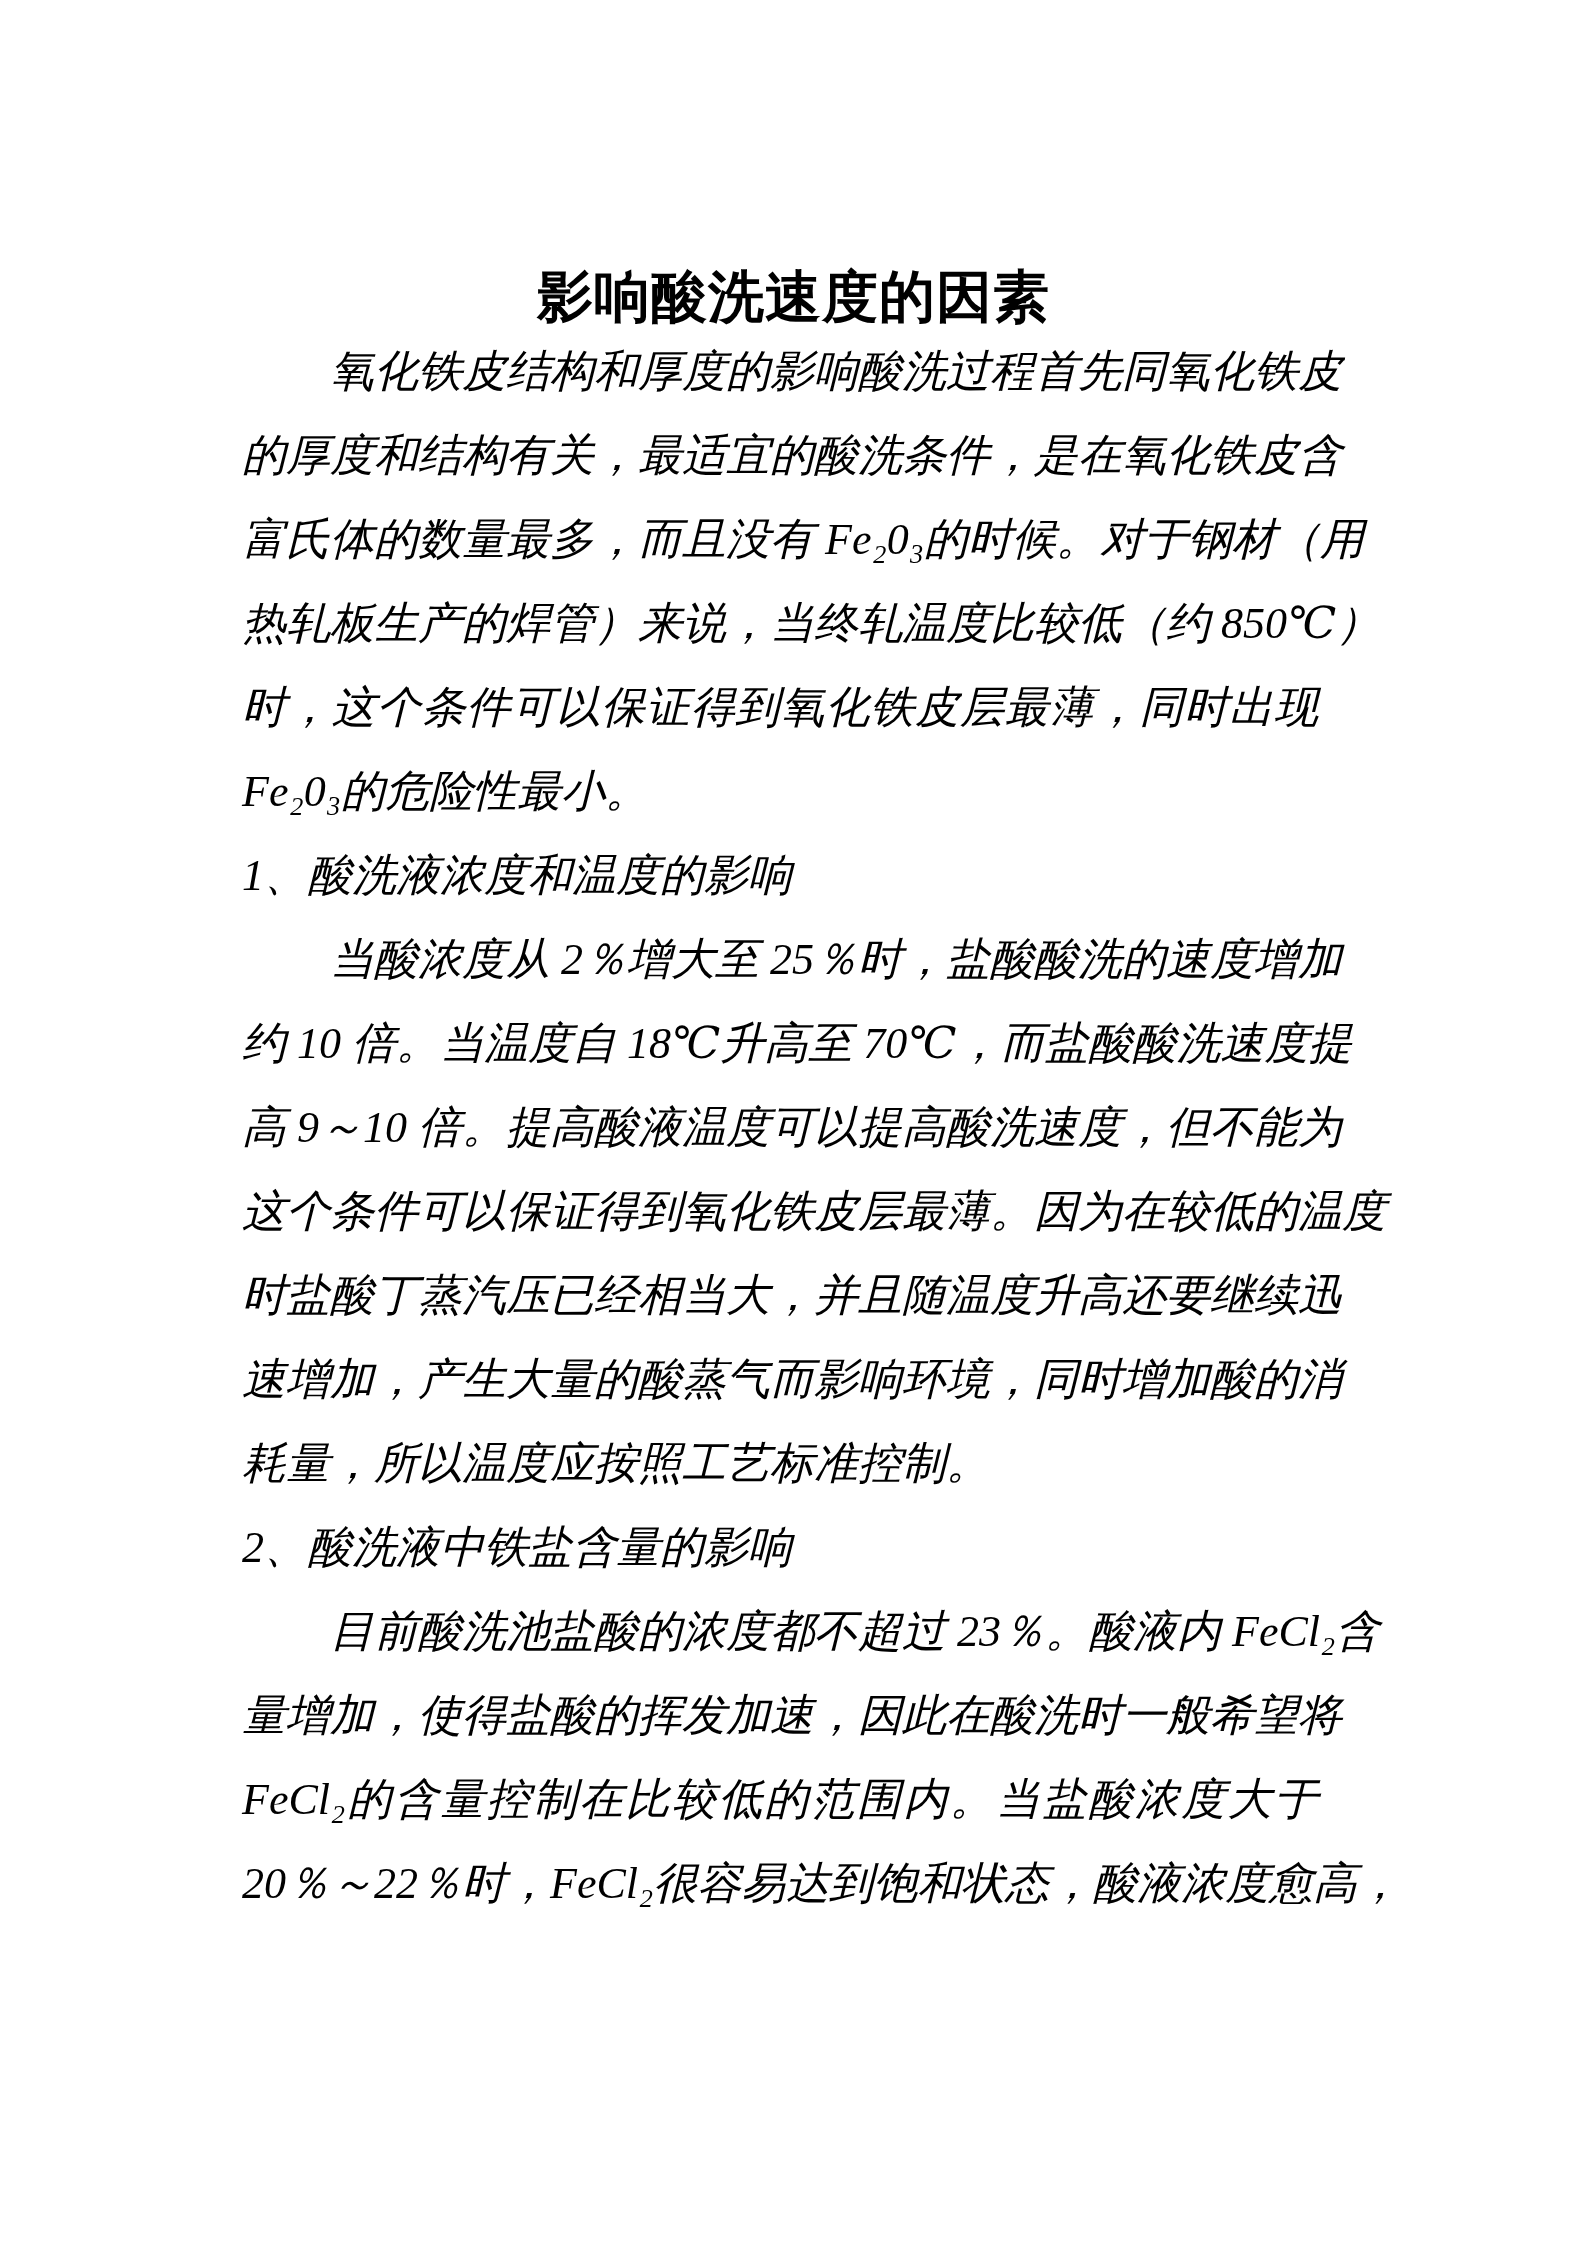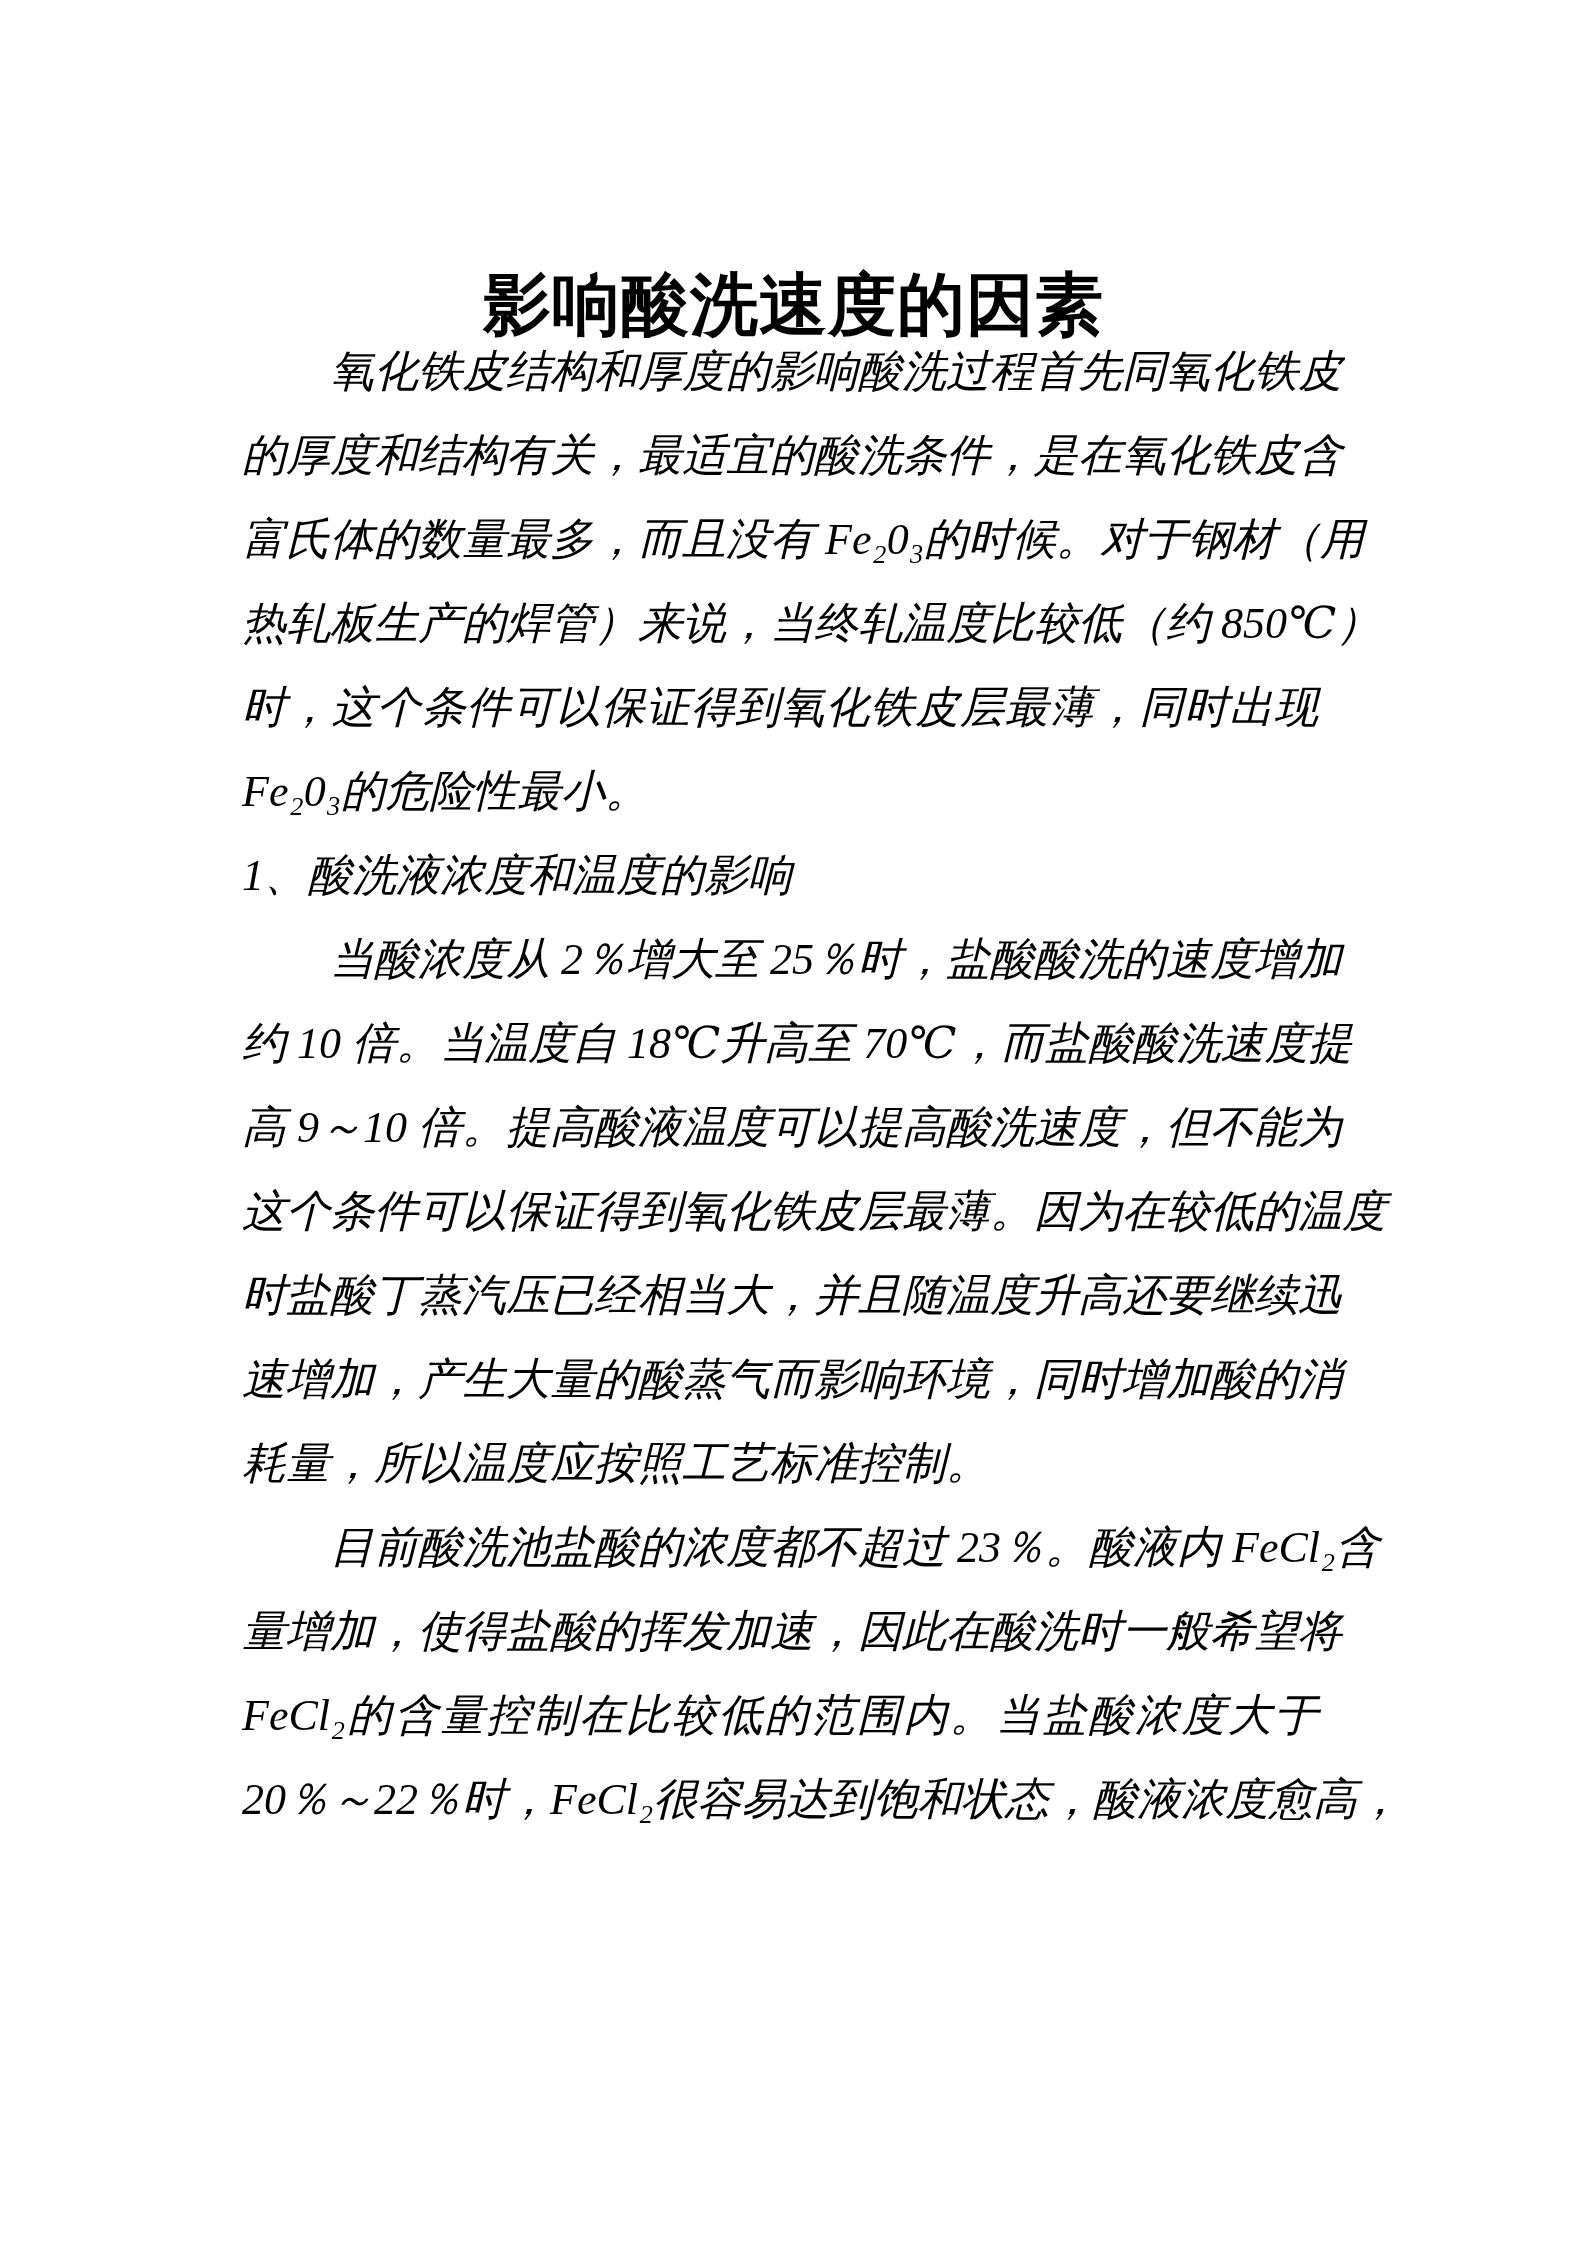--- a/index.html
+++ b/index.html
@@ -15,21 +15,21 @@
     color: #000000;
     font-family: "Liberation Serif", "DejaVu Serif", serif;
     overflow: hidden;
   }
   .doc-title {
     position: absolute;
     top: 226px;
     left: 0;
     width: 1587px;
     text-align: center;
-    font-size: 68px;
+    font-size: 56px;
     font-weight: bold;
     line-height: 66px;
     letter-spacing: 1px;
     white-space: nowrap;
   }
   .doc-body {
     position: absolute;
     top: 330px;
     left: 242px;
     width: 1076px;
@@ -65,19 +65,20 @@
     <div class="l j">时，这个条件可以保证得到氧化铁皮层最薄，同时出现</div>
     <div class="l">Fe₂0₃的危险性最小。</div>
     <div class="l">1、酸洗液浓度和温度的影响</div>
     <div class="l j ind">当酸浓度从 2％增大至 25％时，盐酸酸洗的速度增加</div>
     <div class="l j">约 10 倍。当温度自 18℃升高至 70℃，而盐酸酸洗速度提</div>
     <div class="l j">高 9～10 倍。提高酸液温度可以提高酸洗速度，但不能为</div>
     <div class="l j">这个条件可以保证得到氧化铁皮层最薄。因为在较低的温度</div>
     <div class="l j">时盐酸丁蒸汽压已经相当大，并且随温度升高还要继续迅</div>
     <div class="l j">速增加，产生大量的酸蒸气而影响环境，同时增加酸的消</div>
     <div class="l">耗量，所以温度应按照工艺标准控制。</div>
+    <div class="l">2、酸洗液中铁盐含量的影响</div>
     <div class="l j ind">目前酸洗池盐酸的浓度都不超过 23％。酸液内 FeCl₂含</div>
     <div class="l j">量增加，使得盐酸的挥发加速，因此在酸洗时一般希望将</div>
     <div class="l j">FeCl₂的含量控制在比较低的范围内。当盐酸浓度大于</div>
     <div class="l j">20％～22％时，FeCl₂很容易达到饱和状态，酸液浓度愈高，</div>
   </div>
 
 </div>
 
 </body></html>

